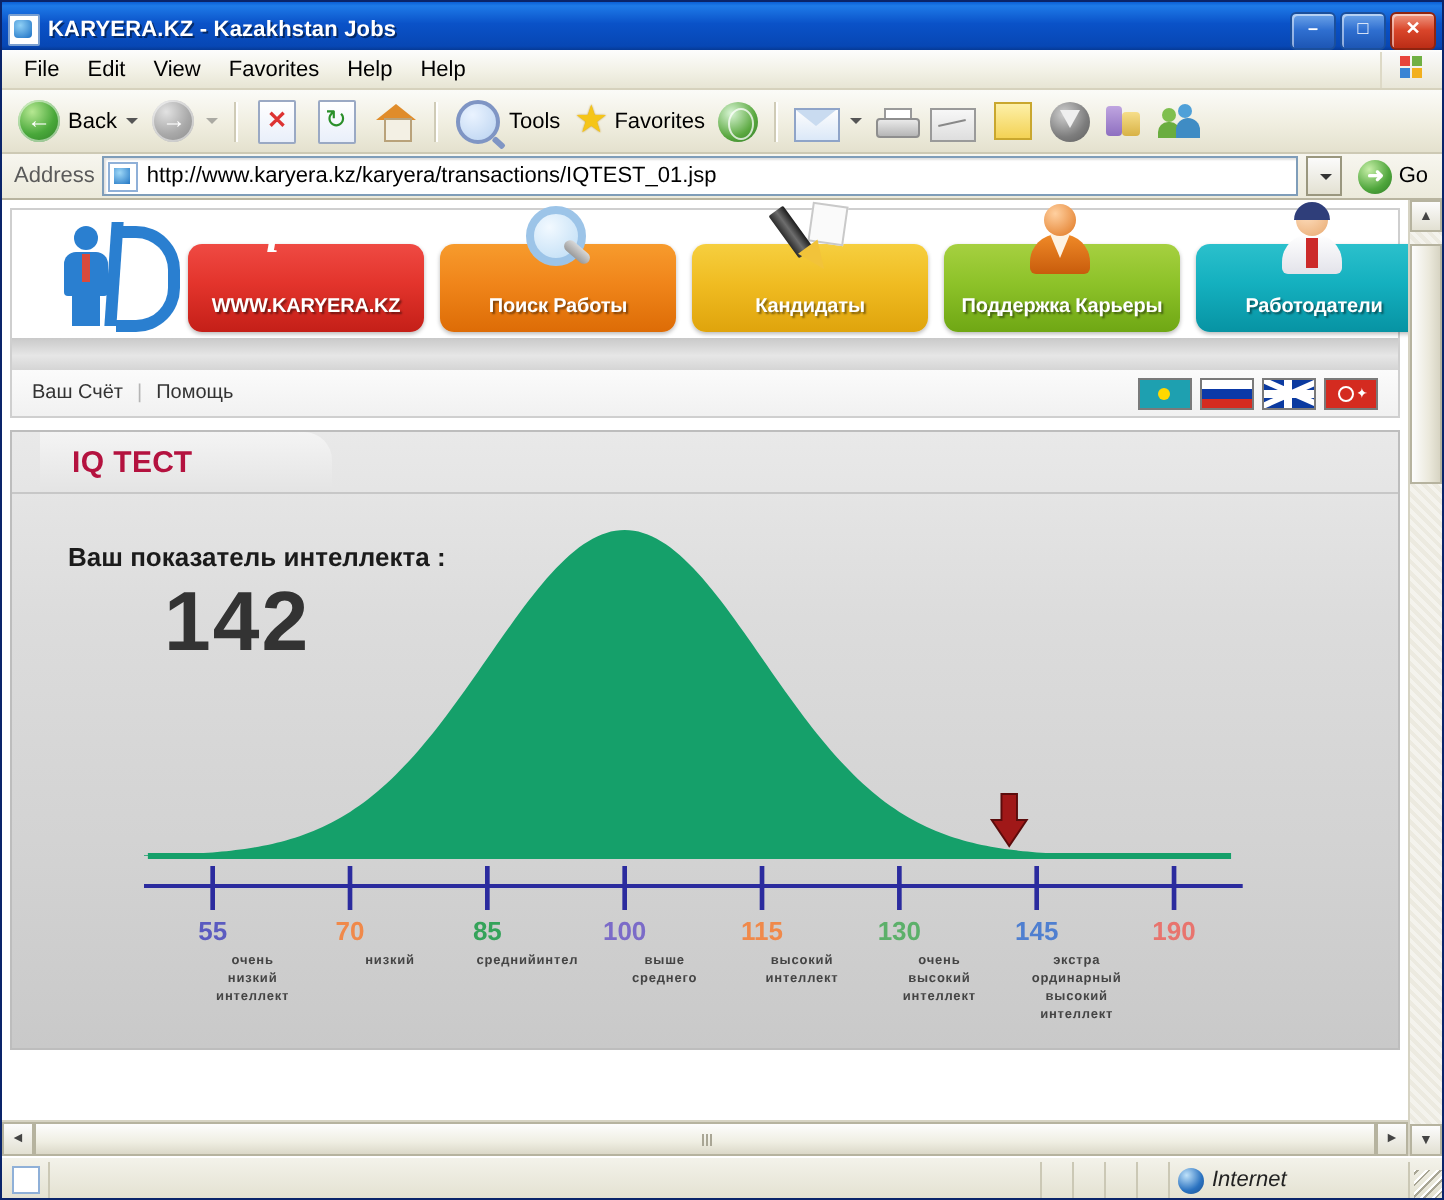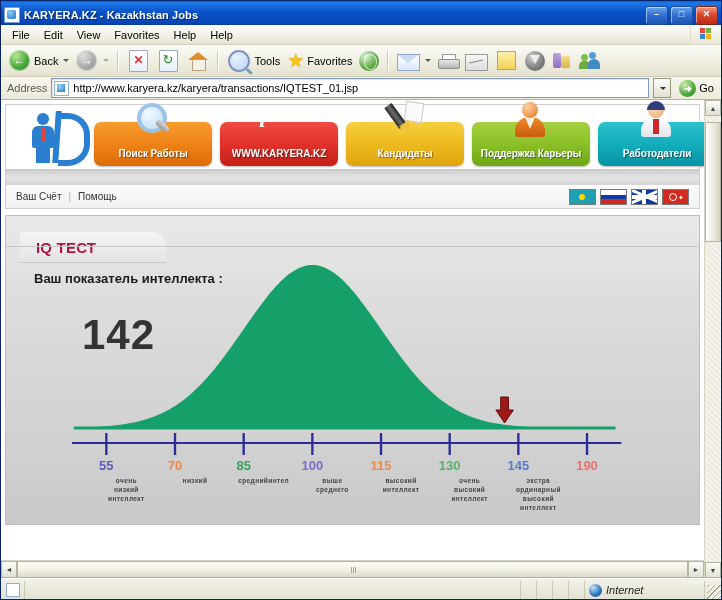--- a/index.html
+++ b/index.html
@@ -278,31 +278,31 @@
   .fl-tr .st{position:absolute;left:15px;top:4px;color:#fff;font-size:7px;line-height:7px;}
   
   .panel{
     margin:6px 4px 0 4px;position:relative;
     background:linear-gradient(180deg,#e9e9e9 0%,#dcdcdc 30%,#d2d2d2 70%,#c9c9c9 100%);
     border:1px solid #bdbdbd;
     height:308px;
     overflow:hidden;
   }
   .tab{
-    position:absolute;left:14px;top:16px;width:130px;height:30px;
+    position:absolute;left:14px;top:0;width:130px;height:30px;
     background:linear-gradient(180deg,#f4f4f4,#e4e4e4);
     border-bottom:1px solid #c7c7c7;
     display:flex;align-items:center;padding-left:16px;
     border-radius:0 14px 0 0;
   }
   .tabtitle{font-size:15px;font-weight:bold;color:#b4123f;letter-spacing:0.2px;}
   .tabline{position:absolute;left:0;right:0;top:30px;height:1px;background:#c7c7c7;}
   .panelbody{position:absolute;left:0;right:0;top:31px;bottom:0;}
   .qtext{position:absolute;left:28px;top:24px;font-size:13px;font-weight:bold;color:#1b1b1b;}
-  .score{position:absolute;left:76px;top:64px;font-size:42px;font-weight:bold;color:#333;letter-spacing:1px;}
+  .score{position:absolute;left:76px;top:40px;font-size:42px;font-weight:bold;color:#333;letter-spacing:1px;}
   .chartsvg{position:absolute;left:0;top:0;width:100%;height:100%;}
   .sclabels{position:absolute;left:0;right:0;top:0;height:100%;}
   .scgroup{position:absolute;text-align:center;transform:translateX(-50%);}
   .scnum{font-size:13px;font-weight:bold;line-height:14px;}
   .scdesc{font-size:6.5px;font-weight:bold;color:#444;line-height:9px;letter-spacing:.4px;margin-top:3px;
     width:72px;margin-left:-36px;position:relative;left:50%;}
 </style>
 </head>
 <body>
 
@@ -448,28 +448,28 @@
               <span class="kdn"></span>
             <span class="person">
                 <span class="head"></span>
                 <span class="torso"></span>
                 <span class="tie"></span>
                 <span class="legs"></span>
               </span>
           </div>
           <div class="navbtns">
 
+            <div class="navbtn nb-red">
+              <span class="nicon"><span class="ic-info"></span></span>
+              <span class="cap">WWW.KARYERA.KZ</span>
+            </div>
+
             <div class="navbtn nb-orange">
               <span class="nicon"><span class="ic-search"><span class="lens"></span><span class="hdl"></span></span></span>
               <span class="cap">Поиск Работы</span>
-            </div>
-
-            <div class="navbtn nb-red">
-              <span class="nicon"><span class="ic-info"></span></span>
-              <span class="cap">WWW.KARYERA.KZ</span>
             </div>
 
             <div class="navbtn nb-yellow">
               <span class="nicon"><span class="ic-pen"><span class="paper"></span><span class="shaft"></span><span class="nib"></span></span></span>
               <span class="cap">Кандидаты</span>
             </div>
 
             <div class="navbtn nb-green">
               <span class="nicon"><span class="ic-usr usr-o"><span class="body"></span><span class="collar"></span><span class="head"></span></span></span>
               <span class="cap">Поддержка Карьеры</span>

